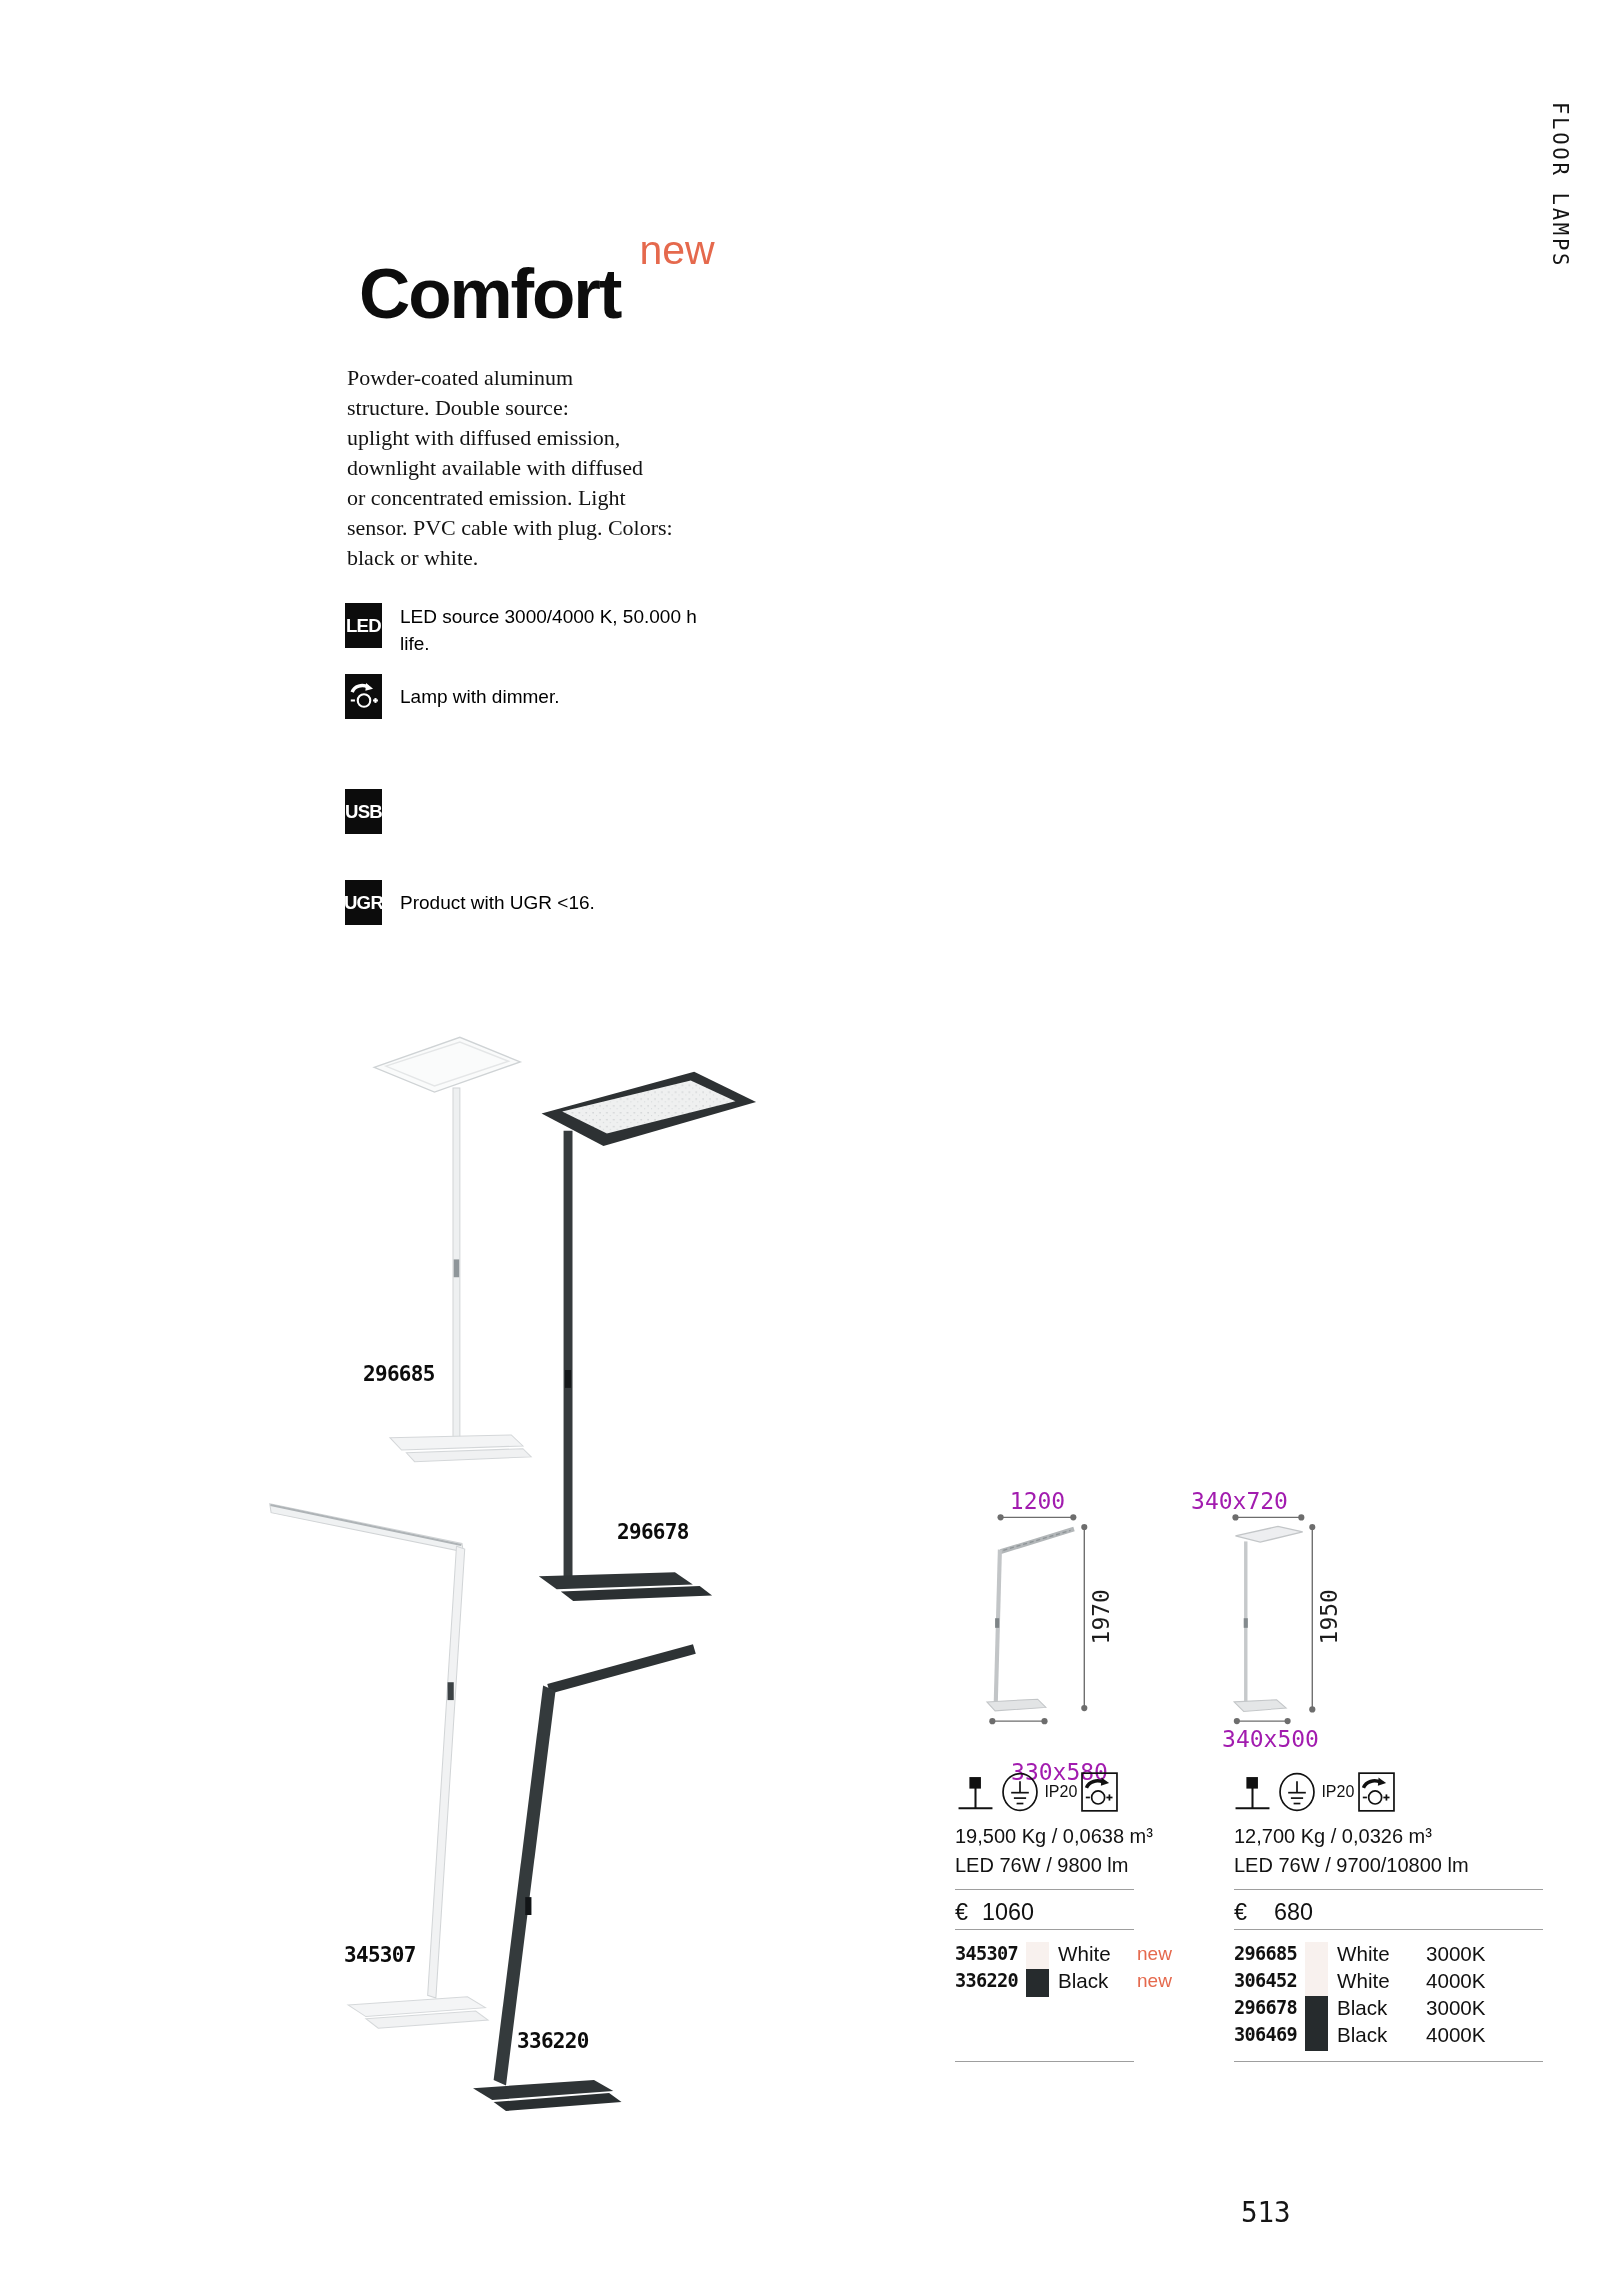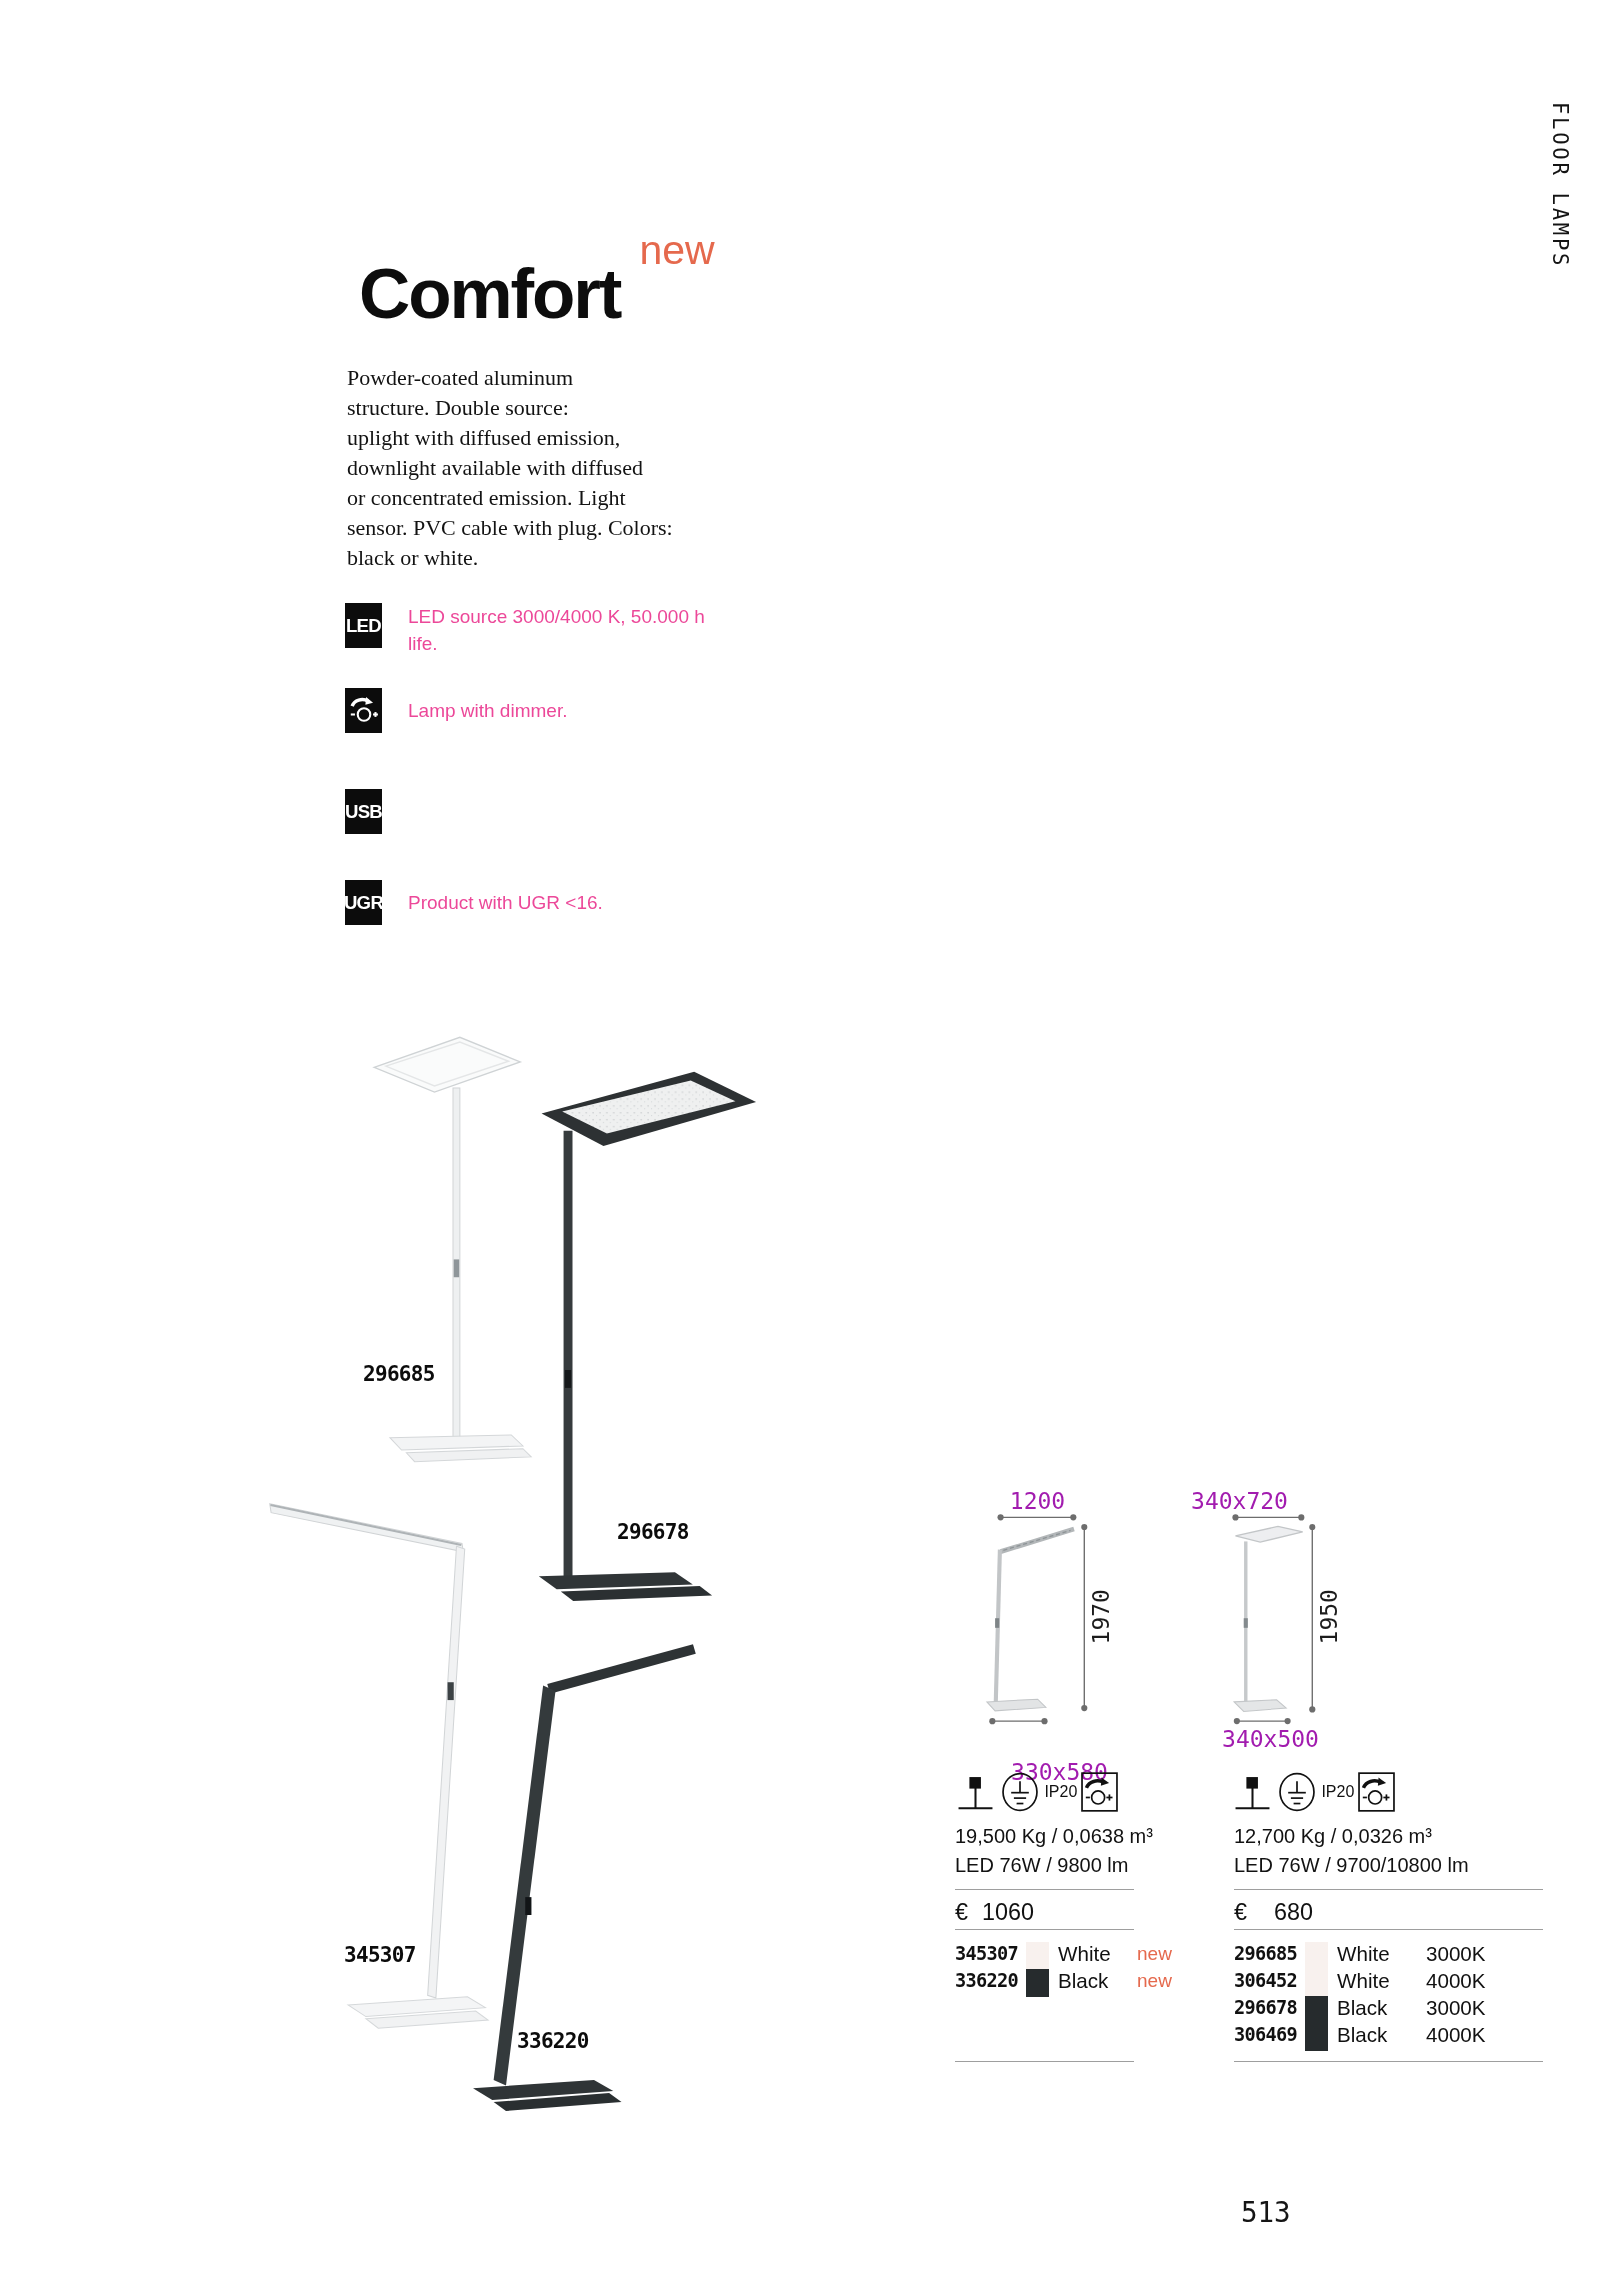--- a/index.html
+++ b/index.html
@@ -33,21 +33,21 @@
     position:absolute;left:347px;top:363px;
     font-family:"Liberation Serif",serif;font-size:22px;line-height:30px;color:#131313;
   }
   
   .feature{position:absolute;left:345px;display:flex;}
   .feature .badge{
     width:37px;height:45px;background:#0c0c0c;color:#fff;flex:0 0 37px;
     display:flex;align-items:center;justify-content:center;
     font-weight:700;font-size:18.6px;letter-spacing:-0.7px;
   }
-  .feature .ftext{margin-left:26px;font-size:19px;line-height:27px;color:#ec4899;}
+  .feature .ftext{margin-left:18px;font-size:19px;line-height:27px;color:#000000;}
   .feature.single .ftext{display:flex;align-items:center;}
   .codes{font-family:"DejaVu Sans Mono",monospace;font-weight:700;letter-spacing:-0.7px;font-size:18px;}
   
   .lamp-img{position:absolute;}
   .img-code{
     position:absolute;font-family:"DejaVu Sans Mono",monospace;font-weight:700;
     font-size:21px;letter-spacing:-0.7px;color:#0c0c0c;
   }
   
   .tdraw{position:absolute;}
@@ -105,21 +105,21 @@
   </div>
 
   <div class="feature" style="top:603px;">
     <div class="badge">LED</div>
     <div class="ftext">
       <div>LED source 3000/4000 K, 50.000 h</div>
       <div>life.</div>
     </div>
   </div>
 
-  <div class="feature single" style="top:688px;">
+  <div class="feature single" style="top:674px;">
     <div class="badge">
       <svg width="32" height="32" viewBox="0 0 46 46">
         <circle cx="23" cy="28" r="9" fill="none" stroke="#fff" stroke-width="3"></circle>
         <line x1="4" y1="28" x2="10" y2="28" stroke="#fff" stroke-width="3"></line>
         <line x1="36" y1="28" x2="43" y2="28" stroke="#fff" stroke-width="3"></line>
         <line x1="39.5" y1="24.5" x2="39.5" y2="31.5" stroke="#fff" stroke-width="3"></line>
         <path d="M6,16 A15,13 0 0 1 29,9" fill="none" stroke="#fff" stroke-width="5"></path>
         <polygon points="26,3 36,11 25,14" fill="#fff"></polygon>
       </svg>
     </div>

